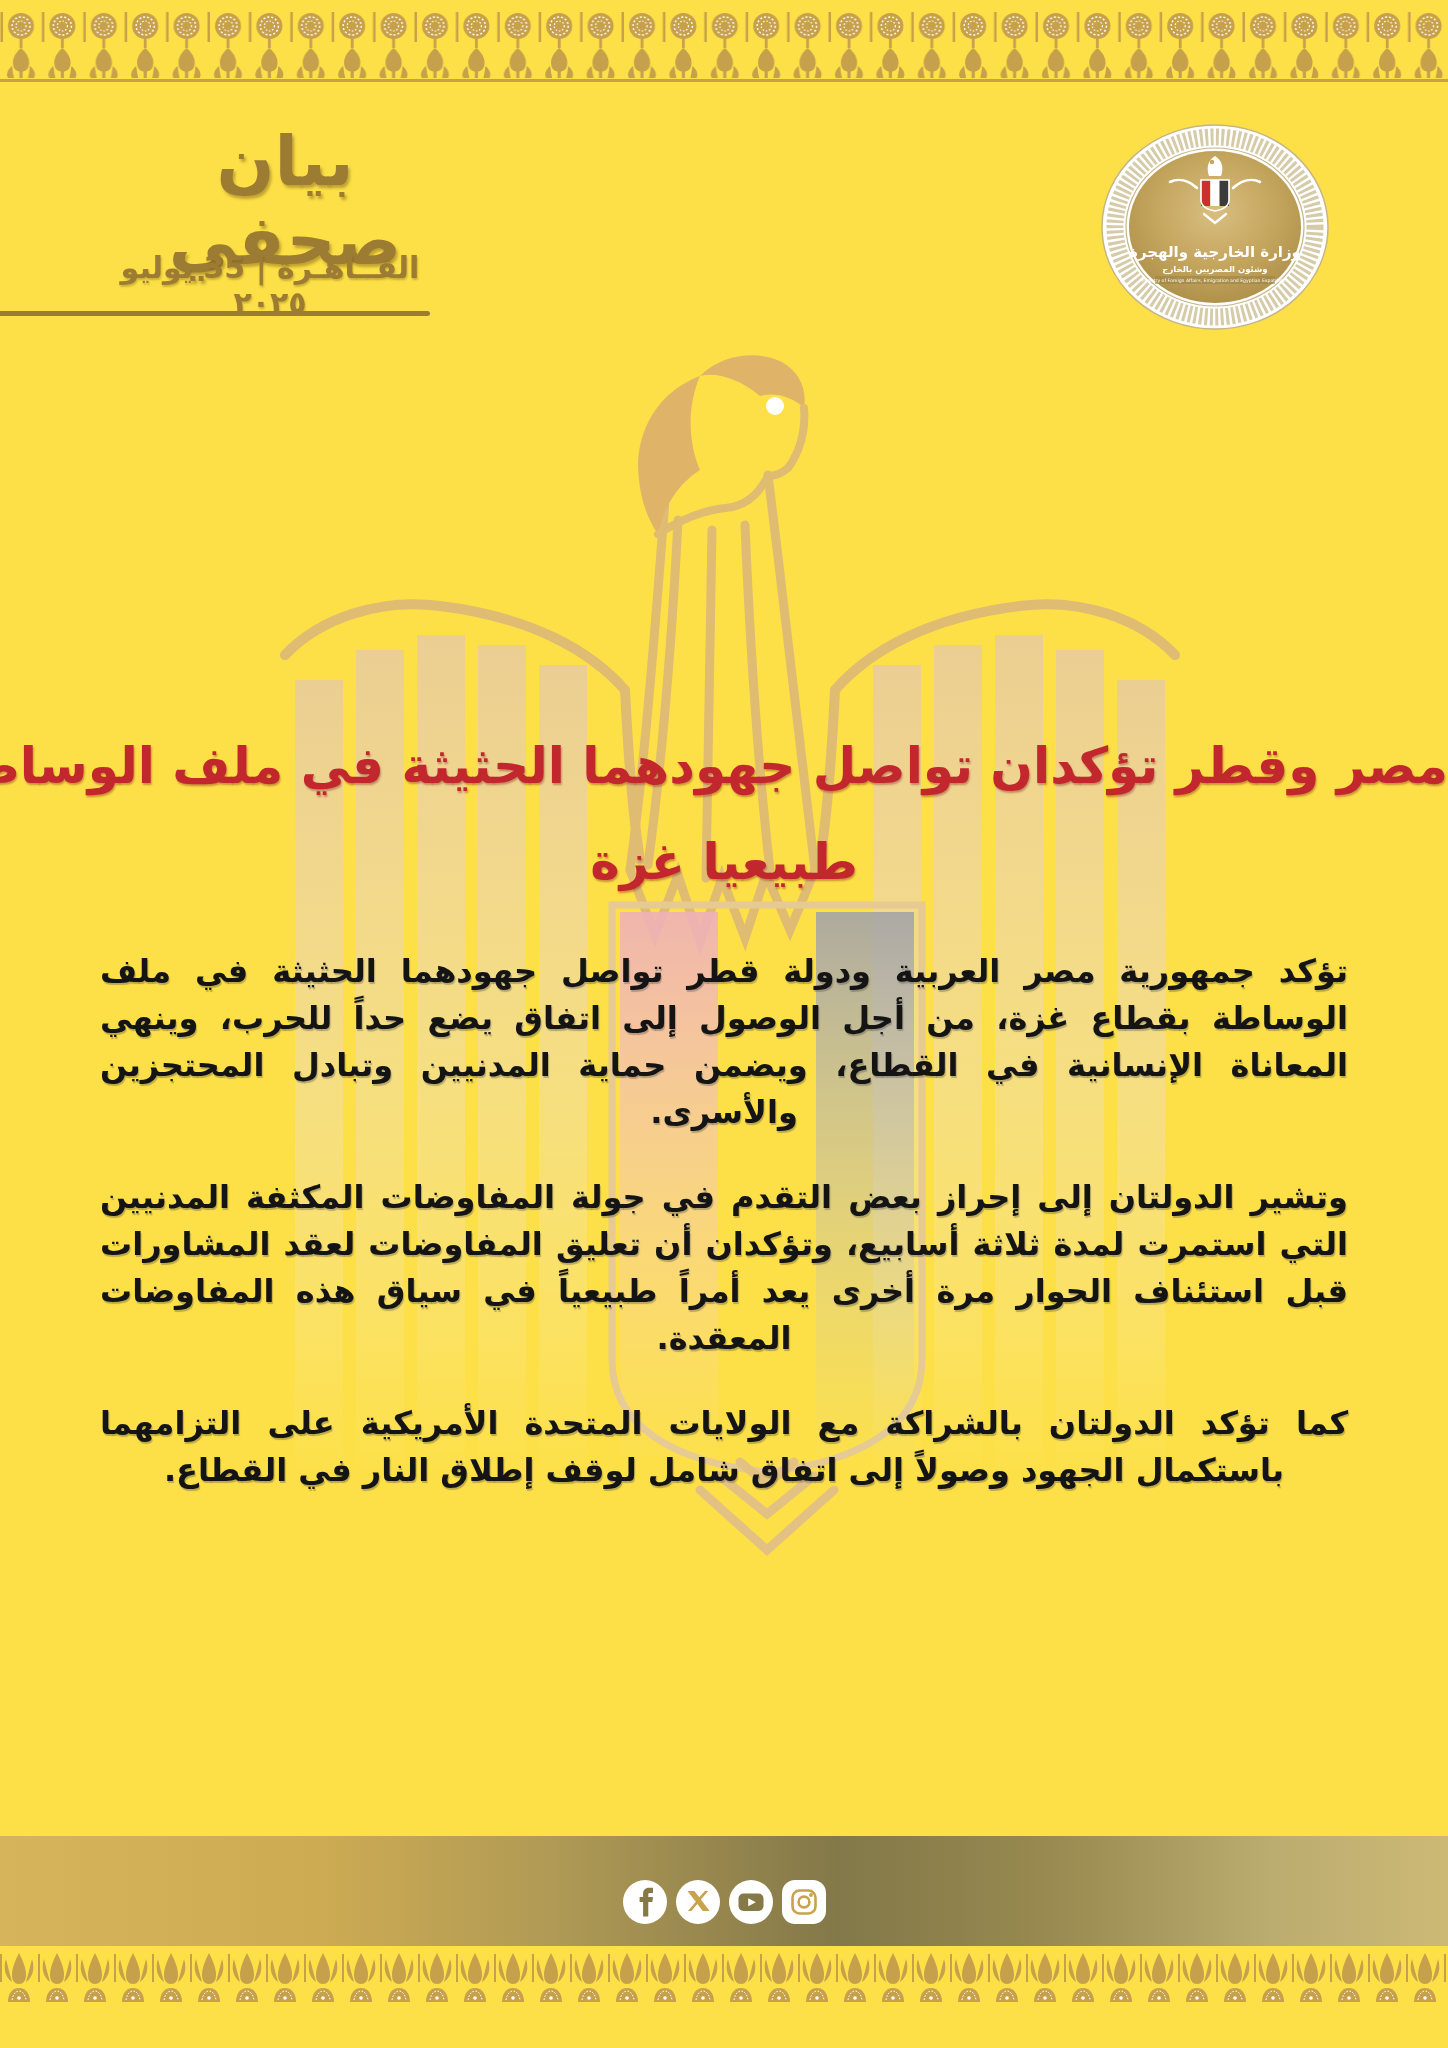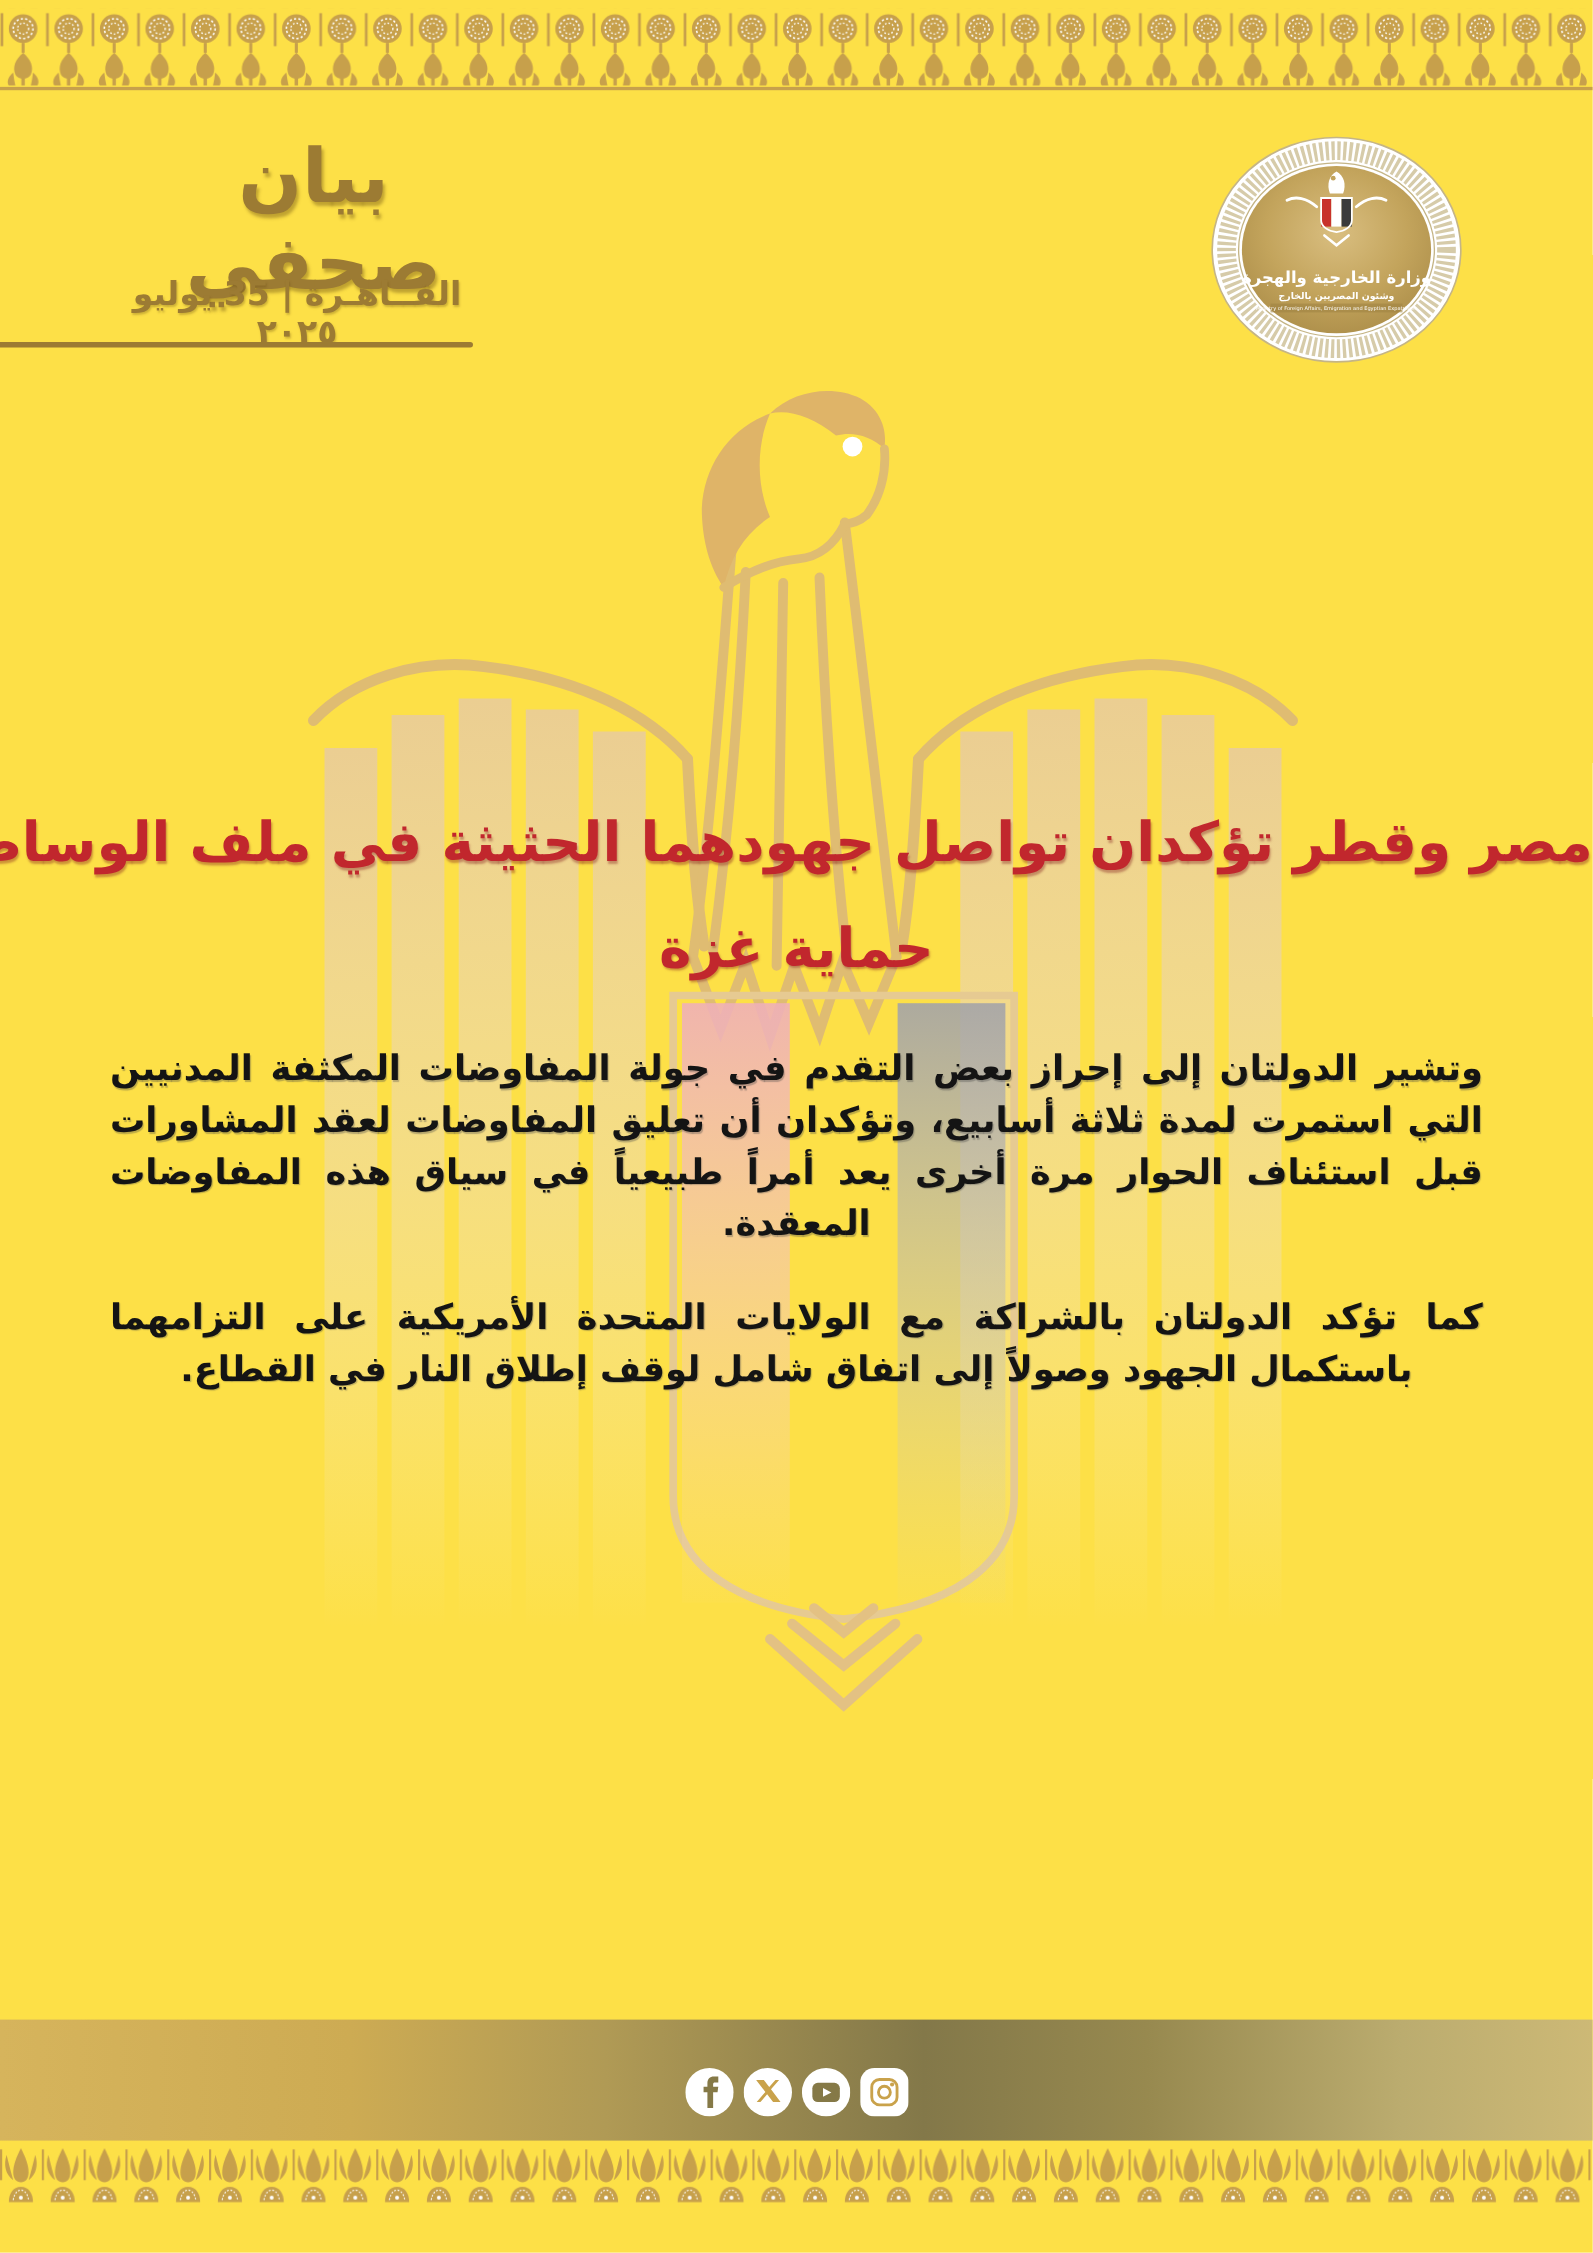--- a/index.html
+++ b/index.html
@@ -167,24 +167,25 @@
 
     <g fill="none" stroke="#E3C183" stroke-width="9" stroke-linecap="round">
       <path d="M500,1140 L567,1200 L634,1140"></path>
       <path d="M520,1126 L567,1164 L614,1126"></path>
       <path d="M540,1112 L567,1134 L594,1112"></path>
     </g>
   </svg>
 
   <div class="main-title">
     <div class="tline">مصر وقطر تؤكدان تواصل جهودهما الحثيثة في ملف الوساطة</div>
-    <div class="tline">حماية غزة</div>
+    <div class="tline">طبيعيا غزة</div>
   </div>
 
   <div class="body-text">
+    <p>تؤكد جمهورية مصر العربية ودولة قطر تواصل جهودهما الحثيثة في ملف الوساطة بقطاع غزة، من أجل الوصول إلى اتفاق يضع حداً للحرب، وينهي المعاناة الإنسانية في القطاع، ويضمن حماية المدنيين وتبادل المحتجزين والأسرى.</p>
     <p>وتشير الدولتان إلى إحراز بعض التقدم في جولة المفاوضات المكثفة المدنيين التي استمرت لمدة ثلاثة أسابيع، وتؤكدان أن تعليق المفاوضات لعقد المشاورات قبل استئناف الحوار مرة أخرى يعد أمراً طبيعياً في سياق هذه المفاوضات المعقدة.</p>
     <p>كما تؤكد الدولتان بالشراكة مع الولايات المتحدة الأمريكية على التزامهما باستكمال الجهود وصولاً إلى اتفاق شامل لوقف إطلاق النار في القطاع.</p>
   </div>
 
   <div class="footer-bar">
     <div class="social-row">
       <span class="sicon">
         <svg viewBox="0 0 44 44">
           <circle cx="22" cy="22" r="22" fill="#fff"></circle>
           <path d="M26.8 13.1h3.2V7.8h-4c-3.7 0-5.9 2.4-5.9 6v3.3h-3.5v5h3.5V36.4h5.2V22.1h4l.7-5h-4.7v-2.3c0-1.2.5-1.7 1.5-1.7z" fill="#857947"></path>

